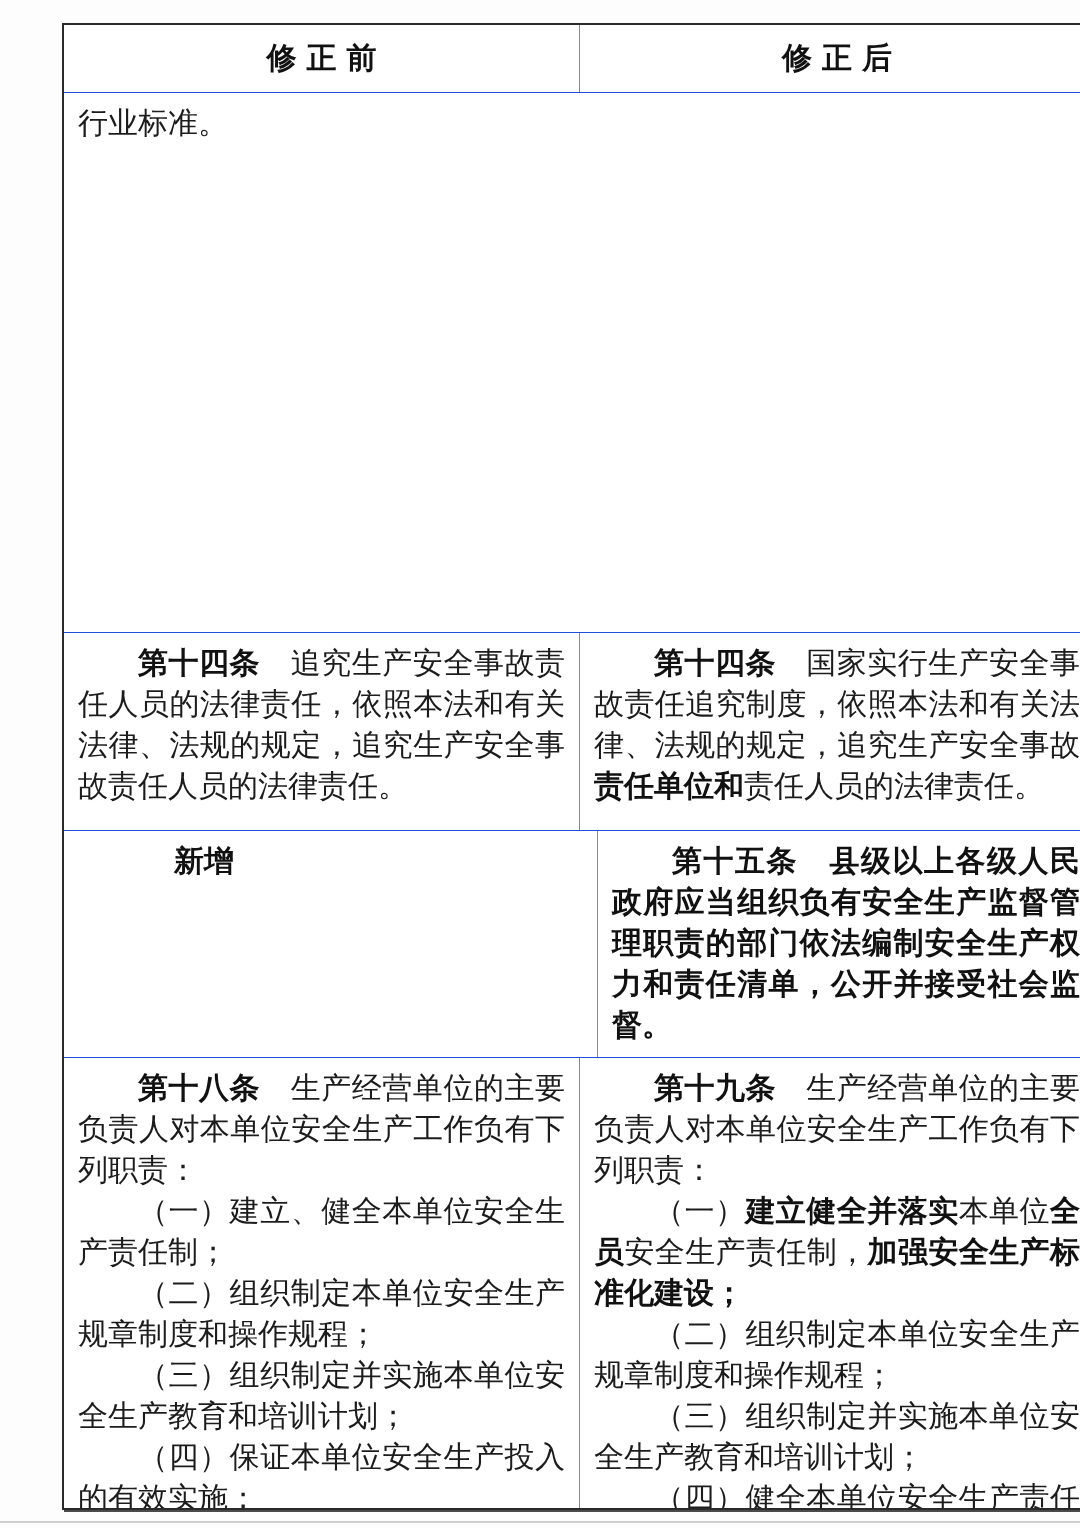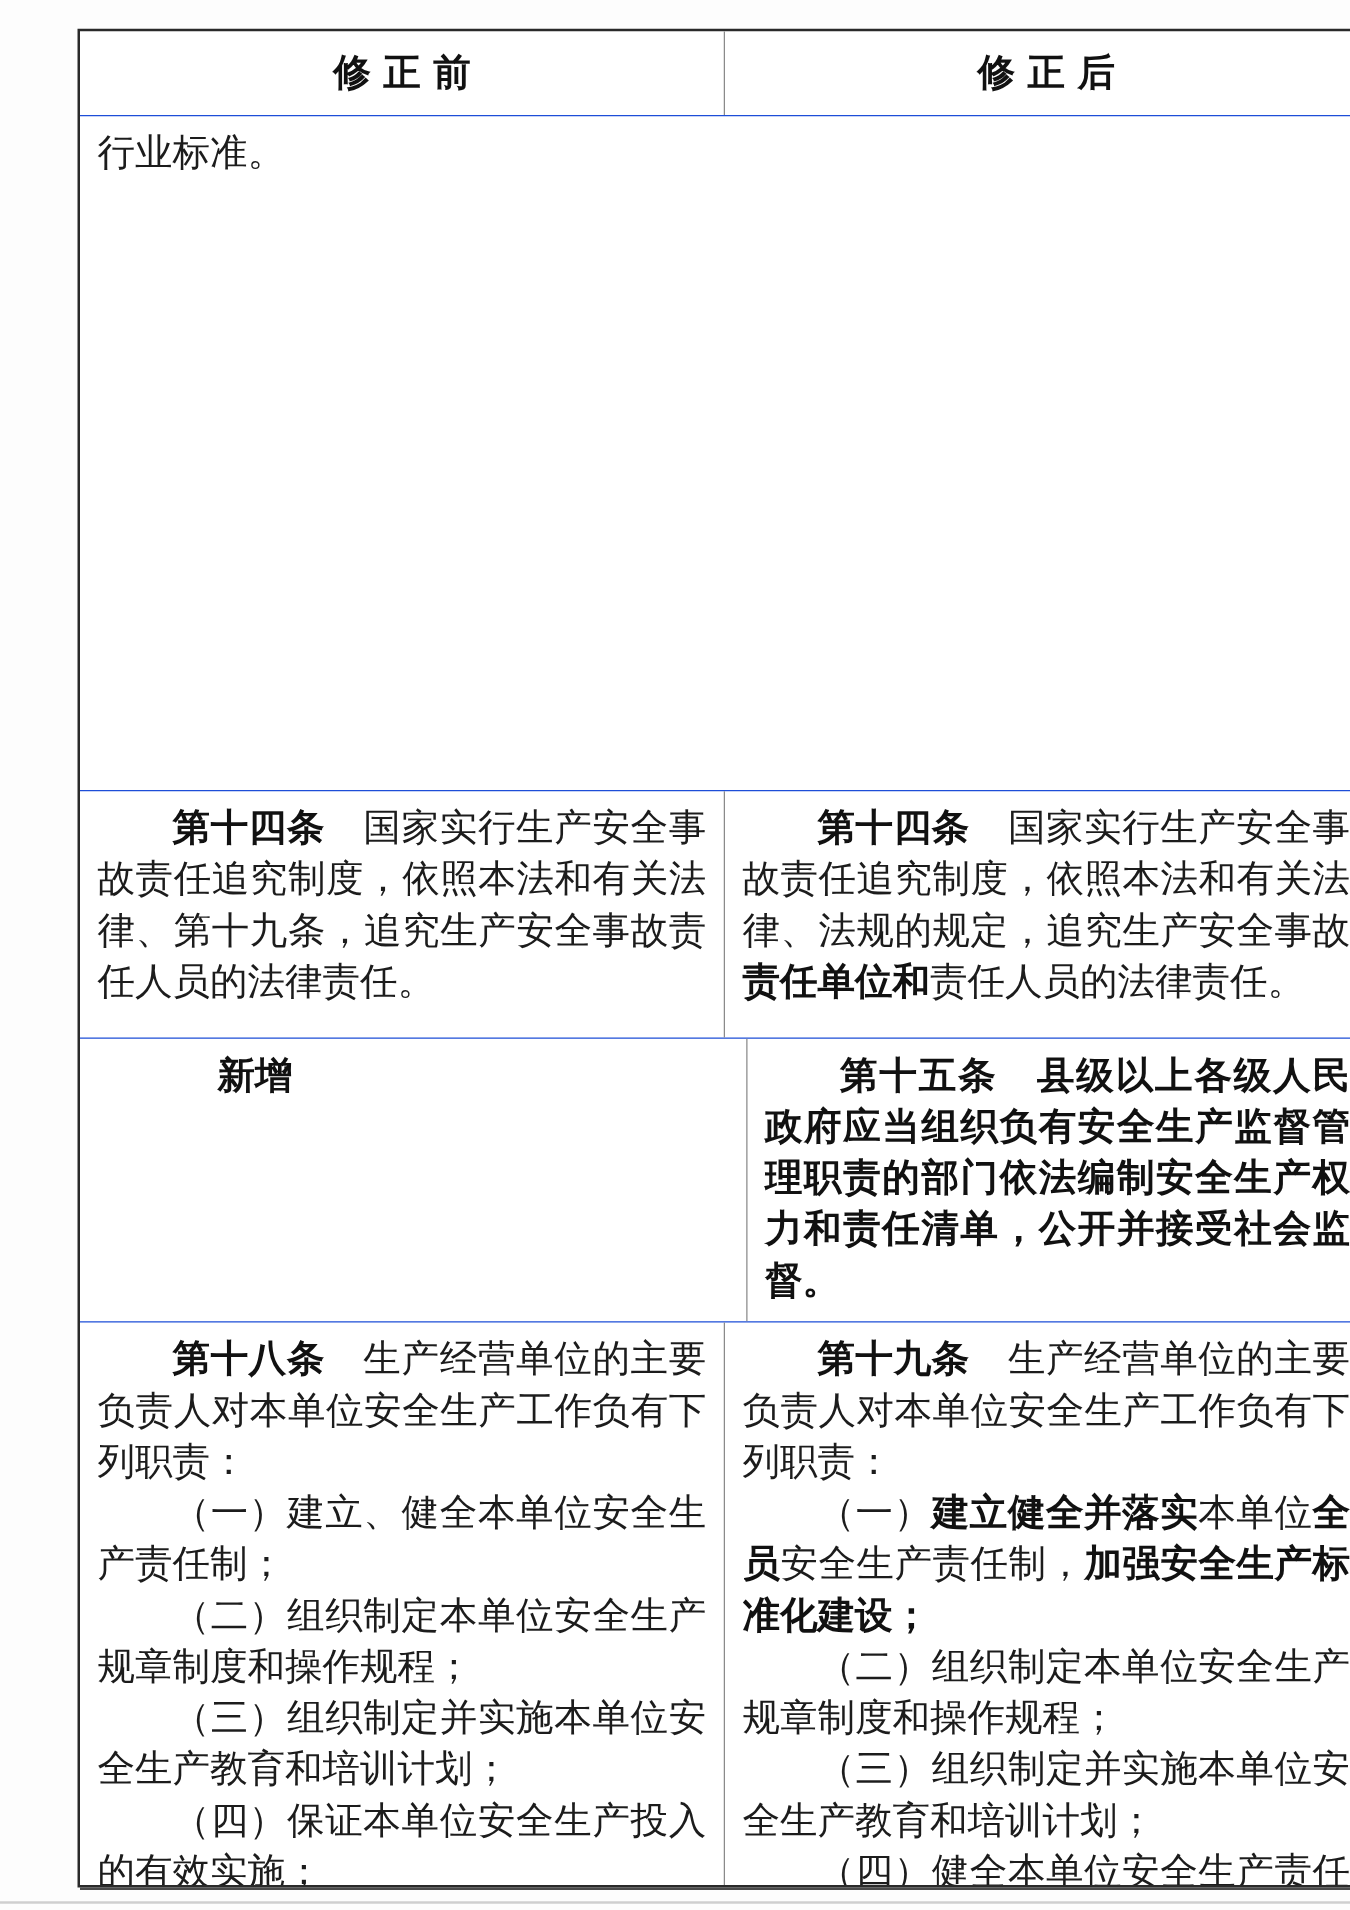--- a/index.html
+++ b/index.html
@@ -100,21 +100,21 @@
       <div class="th">修正后</div>
     </div>
     <div id="rows-host">
         <div class="row row-1">
           <div class="cell">
             <p class="para"><span class="seg">行业标准。</span></p>
           </div>
         </div>
         <div class="row row-2">
           <div class="cell">
-            <p class="para indent"><span class="seg b">第十四条</span><span class="seg">　国家实行生产安全事故责任追究制度，依照本法和有关法律、第十九条，追究生产安全事故责任人员的法律责任。</span></p>
+            <p class="para indent"><span class="seg b">第十四条</span><span class="seg">　追究生产安全事故责任人员的法律责任，依照本法和有关法律、法规的规定，追究生产安全事故责任人员的法律责任。</span></p>
           </div>
           <div class="cell">
             <p class="para indent"><span class="seg b">第十四条</span><span class="seg">　国家实行生产安全事故责任追究制度，依照本法和有关法律、法规的规定，追究生产安全事故</span><span class="seg b">责任单位和</span><span class="seg">责任人员的法律责任。</span></p>
           </div>
         </div>
         <div class="row row-3">
           <div class="cell">
             <p class="para indent"><span class="seg b">新增</span></p>
           </div>
           <div class="cell">

